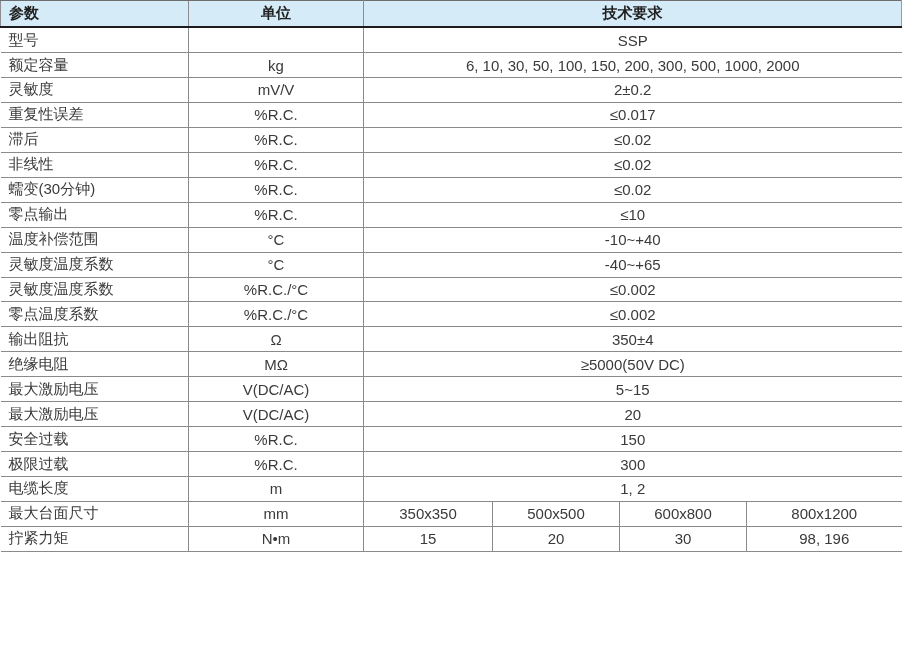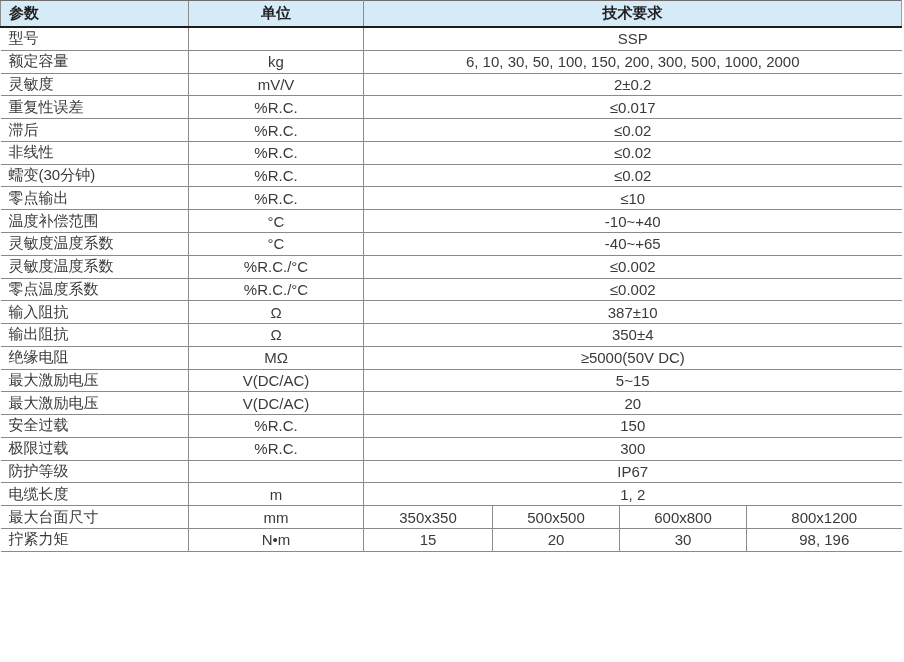--- a/index.html
+++ b/index.html
@@ -133,25 +133,20 @@
       <td class="p">灵敏度温度系数</td>
       <td class="u">%R.C./°C</td>
       <td class="v" colspan="4">≤0.002</td>
     </tr>
     <tr>
       <td class="p">零点温度系数</td>
       <td class="u">%R.C./°C</td>
       <td class="v" colspan="4">≤0.002</td>
     </tr>
     <tr>
-      <td class="p">输入阻抗</td>
-      <td class="u">Ω</td>
-      <td class="v" colspan="4">387±10</td>
-    </tr>
-    <tr>
       <td class="p">输出阻抗</td>
       <td class="u">Ω</td>
       <td class="v" colspan="4">350±4</td>
     </tr>
     <tr>
       <td class="p">绝缘电阻</td>
       <td class="u">MΩ</td>
       <td class="v" colspan="4">≥5000(50V DC)</td>
     </tr>
     <tr>
@@ -168,25 +163,20 @@
       <td class="p">安全过载</td>
       <td class="u">%R.C.</td>
       <td class="v" colspan="4">150</td>
     </tr>
     <tr>
       <td class="p">极限过载</td>
       <td class="u">%R.C.</td>
       <td class="v" colspan="4">300</td>
     </tr>
     <tr>
-      <td class="p">防护等级</td>
-      <td class="u"></td>
-      <td class="v" colspan="4">IP67</td>
-    </tr>
-    <tr>
       <td class="p">电缆长度</td>
       <td class="u">m</td>
       <td class="v" colspan="4">1, 2</td>
     </tr>
     <tr>
       <td class="p">最大台面尺寸</td>
       <td class="u">mm</td>
       <td class="v sub">350x350</td>
       <td class="v sub">500x500</td>
       <td class="v sub">600x800</td>

